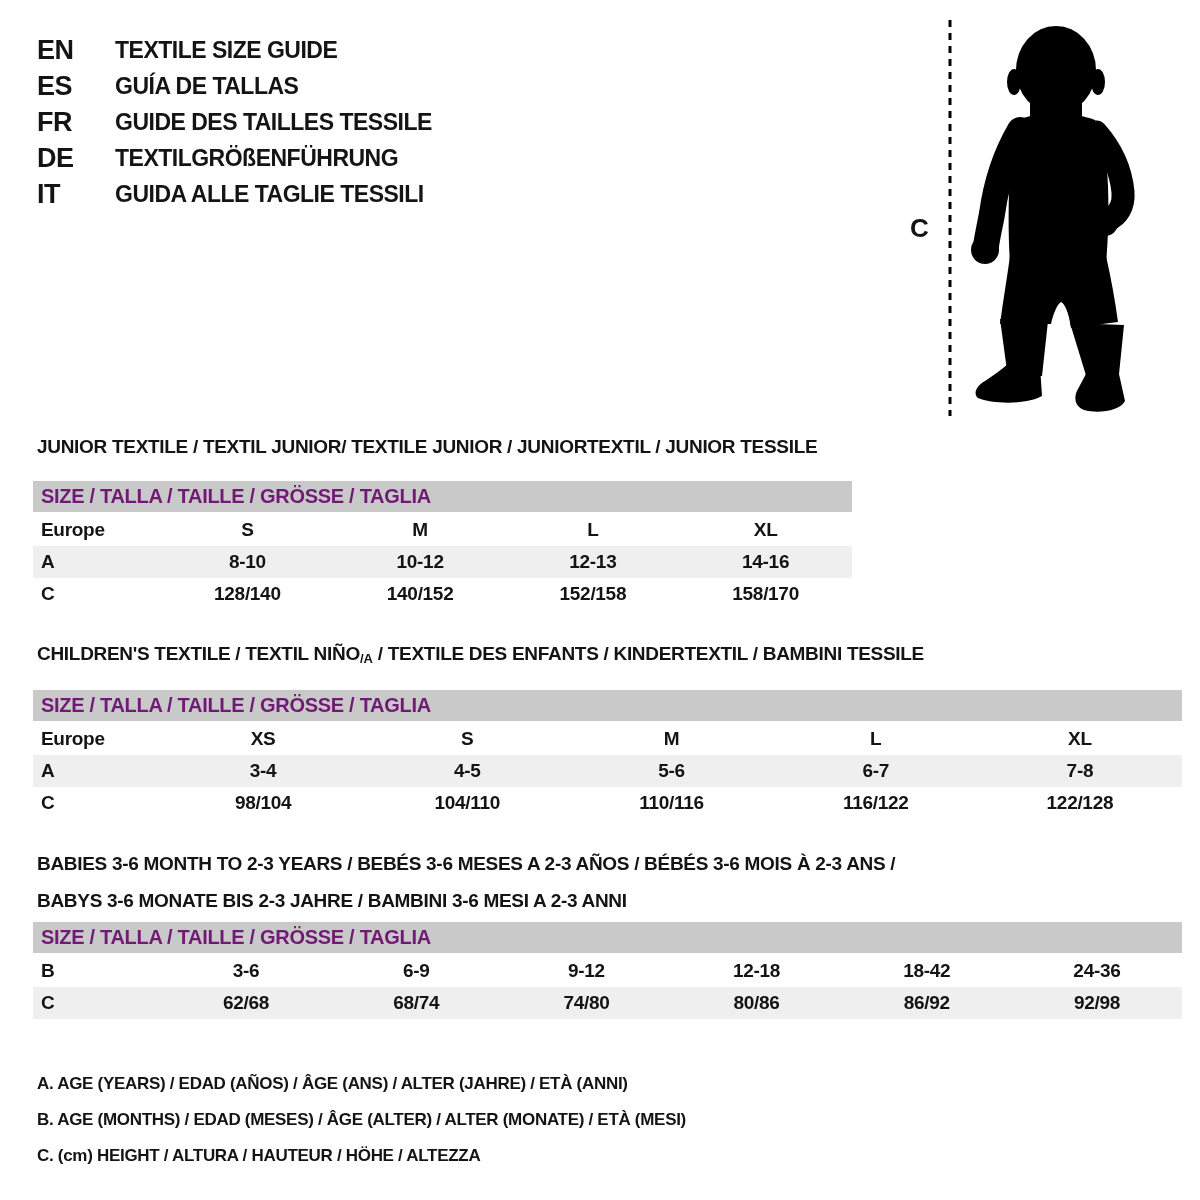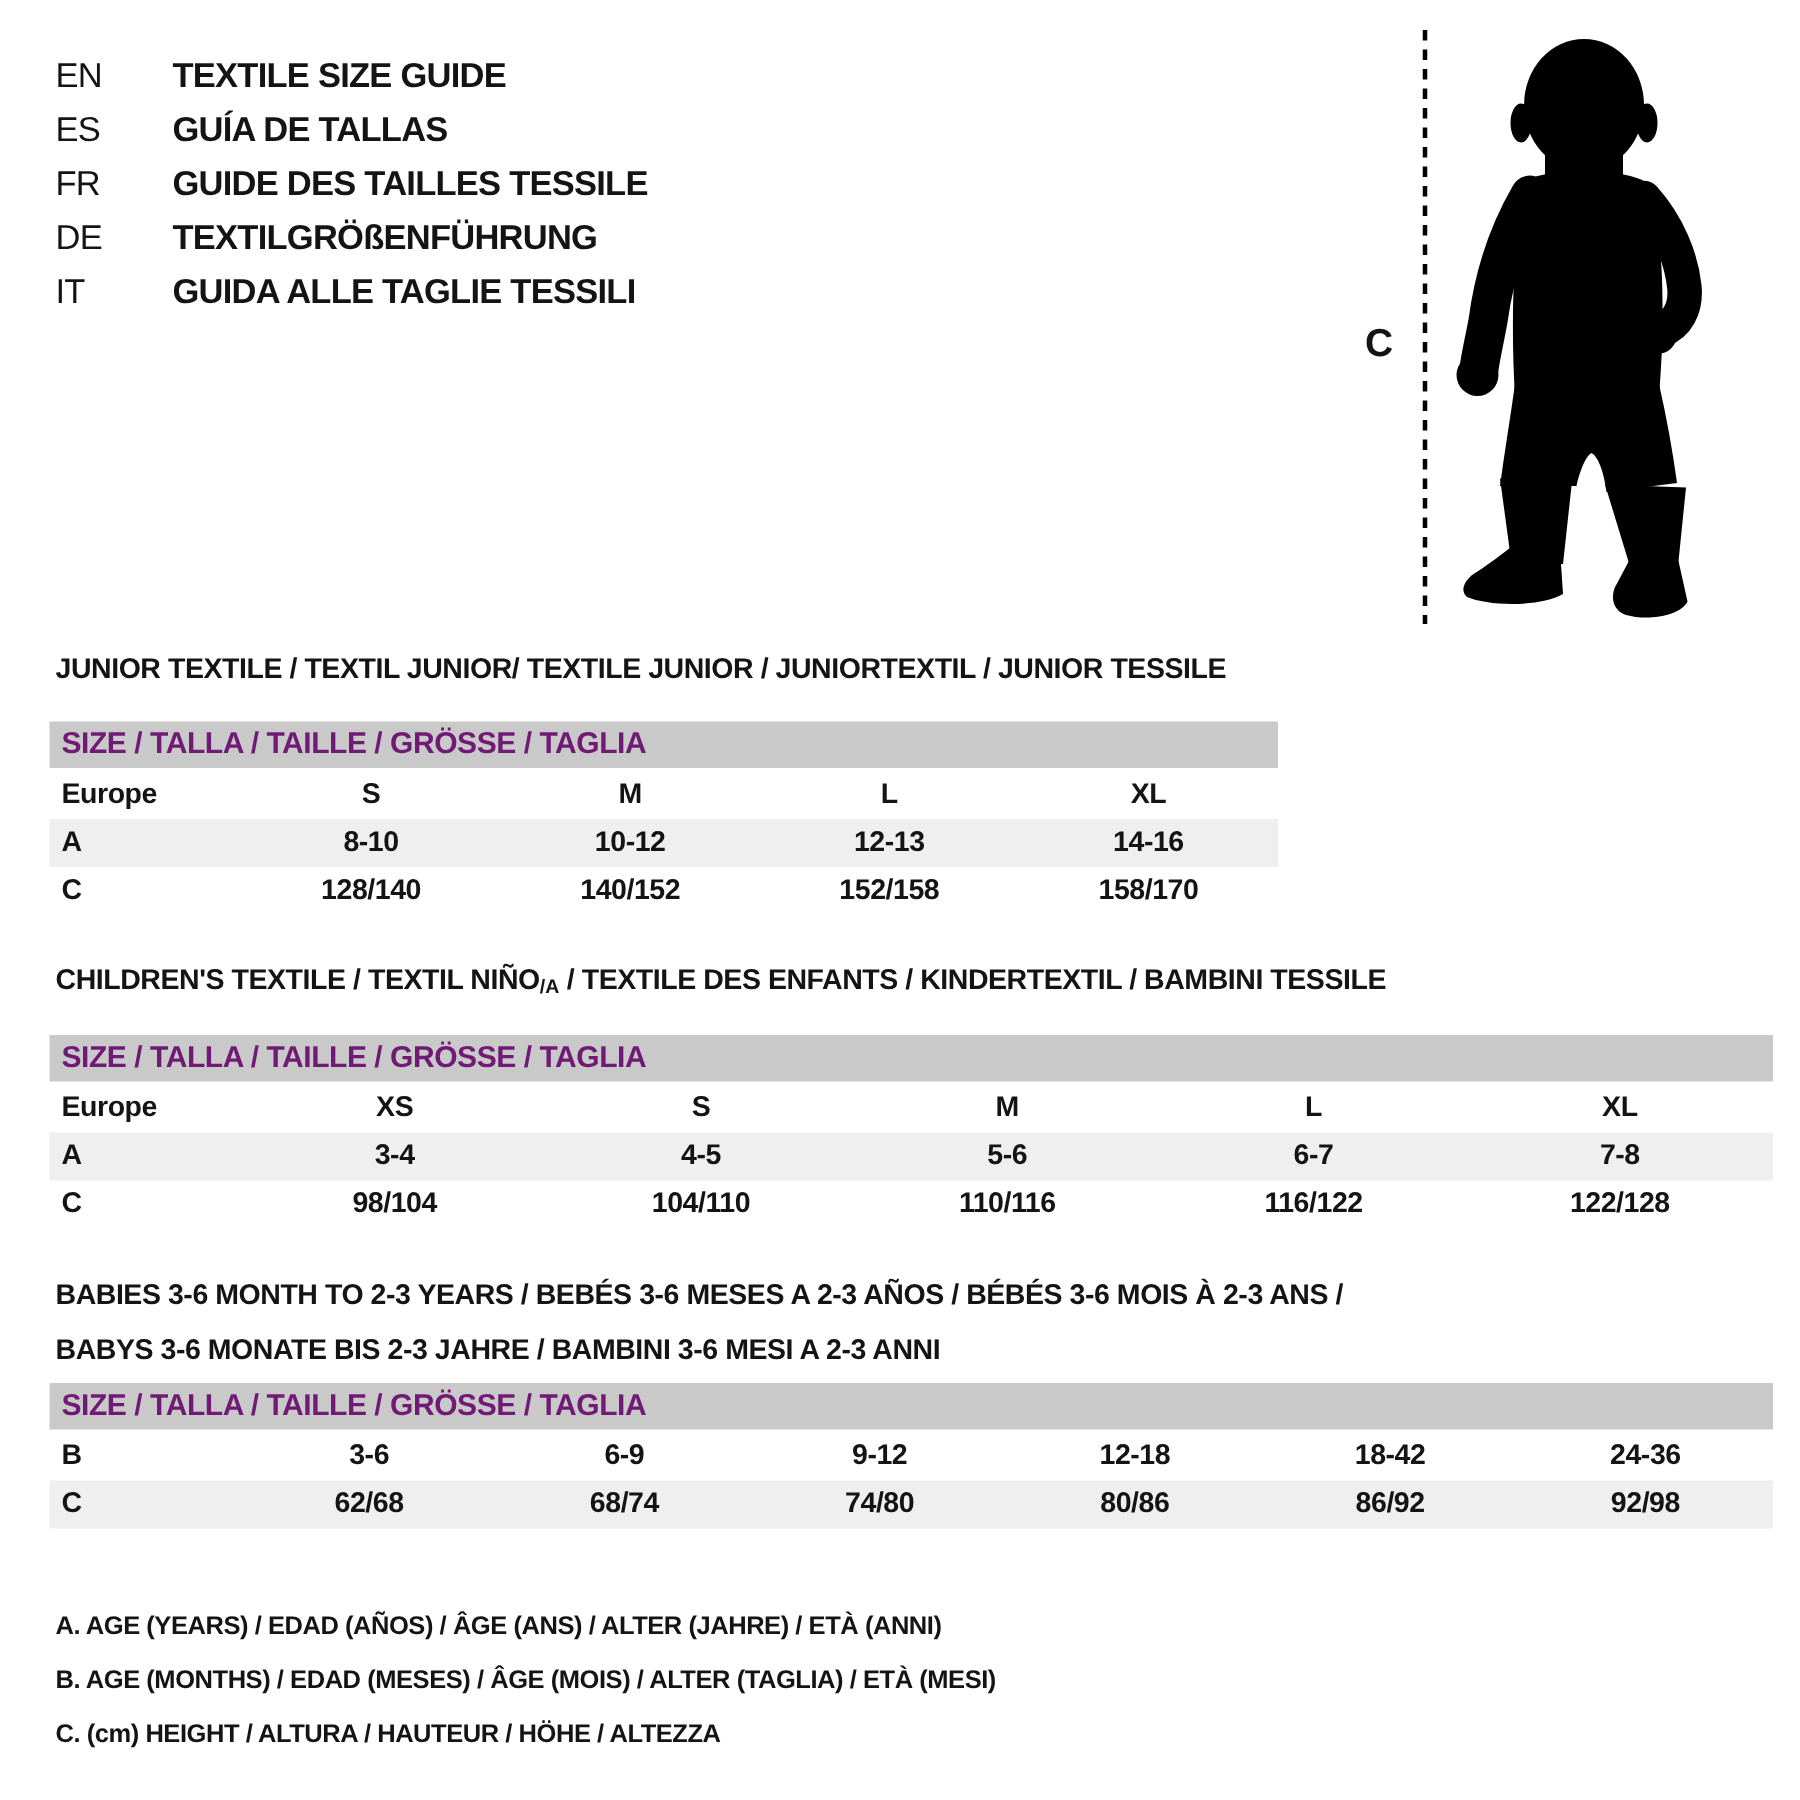--- a/index.html
+++ b/index.html
@@ -9,21 +9,21 @@
     height: 1200px;
     background: #ffffff;
     font-family: "Liberation Sans", sans-serif;
     color: #141414;
     overflow: hidden;
   }
 
   
   .langs { position: absolute; left: 37px; top: 32px; }
   .lang-row { display: flex; height: 36px; align-items: center; }
-  .lang-code { display: inline-block; width: 78px; font-size: 23px; font-weight: 400; letter-spacing: -0.5px; }
+  .lang-code { display: inline-block; width: 78px; font-size: 27px; font-weight: 700; letter-spacing: -0.5px; }
   .lang-title { font-size: 23px; font-weight: 700; letter-spacing: -0.5px; }
 
   
   .figure-svg { position: absolute; left: 938px; top: 16px; }
   .cmark { position: absolute; left: 910px; top: 213px; font-size: 26px; font-weight: 700; }
 
   
   .sec-heading { position: absolute; font-size: 19px; font-weight: 700; letter-spacing: -0.3px; white-space: nowrap; }
   .heading-junior { left: 37px; top: 436px; }
   .heading-children { left: 37px; top: 643px; }
@@ -190,17 +190,17 @@
       <span class="val">68/74</span>
       <span class="val">74/80</span>
       <span class="val">80/86</span>
       <span class="val">86/92</span>
       <span class="val">92/98</span>
     </div>
   </div>
 
   <div class="legend">
     <div class="legend-line">A. AGE (YEARS) / EDAD (AÑOS) / ÂGE (ANS) / ALTER (JAHRE) / ETÀ (ANNI)</div>
-    <div class="legend-line">B. AGE (MONTHS) / EDAD (MESES) / ÂGE (MOIS) / ALTER (TAGLIA) / ETÀ (MESI)</div>
+    <div class="legend-line">B. AGE (MONTHS) / EDAD (MESES) / ÂGE (ALTER) / ALTER (MONATE) / ETÀ (MESI)</div>
     <div class="legend-line">C. (cm) HEIGHT / ALTURA / HAUTEUR / HÖHE / ALTEZZA</div>
   </div>
 
 </div>
 
 </body></html>

